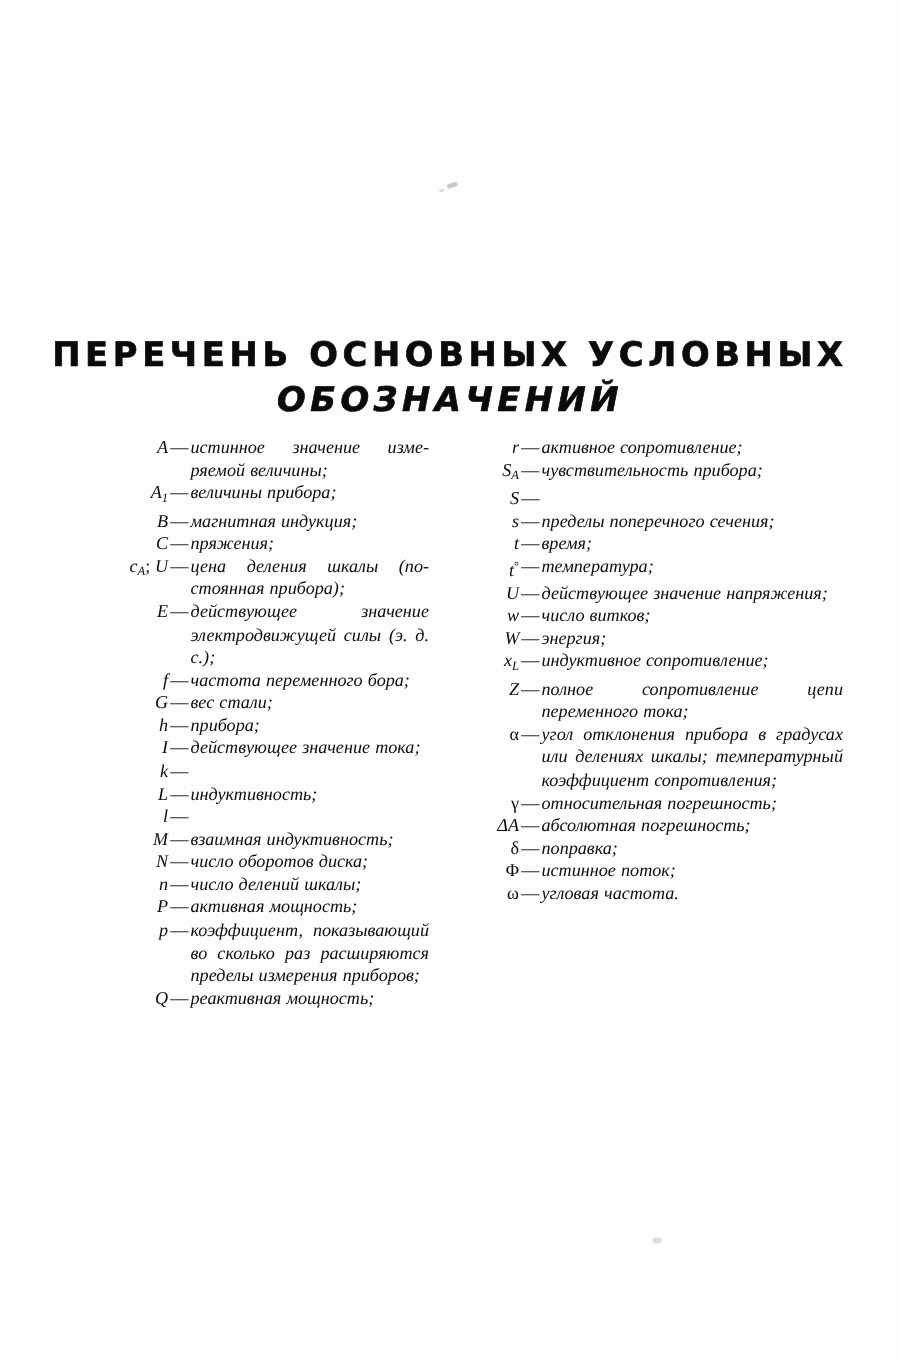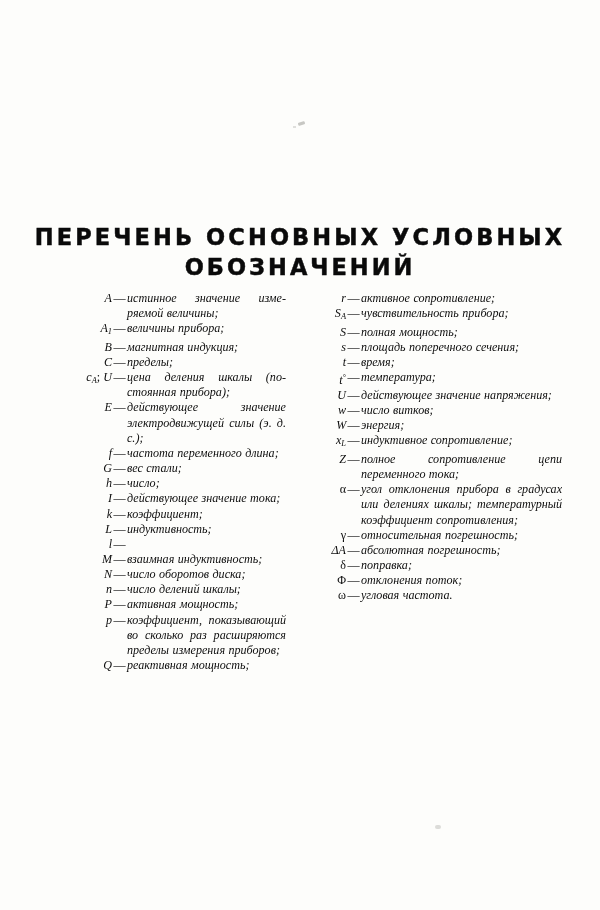--- a/index.html
+++ b/index.html
@@ -54,20 +54,21 @@
     font-weight: 700;
     font-size: 22.5px;
     letter-spacing: 3.1px;
     line-height: 30px;
     color: #0a0a0a;
     -webkit-text-stroke: 0.45px #0a0a0a;
     white-space: nowrap;
   }
   .title-line.second {
     letter-spacing: 3.0px;
+    font-style: italic;
   }
 
   
   #columns {
     position: absolute;
     left: 0;
     top: 291px;
     width: 600px;
     display: flex;
     align-items: flex-start;
@@ -170,63 +171,62 @@
 
       <div class="entry">
         <span class="sym-cell">B</span>
         <span class="dash">—</span>
         <span class="def">магнитная индукция;</span>
       </div>
 
       <div class="entry">
         <span class="sym-cell">C</span>
         <span class="dash">—</span>
-        <span class="def">пределы;</span>
+        <span class="def">пряжения;</span>
       </div>
 
       <div class="entry">
         <span class="sym-cell">c<span class="sub">A</span><span class="up">;</span>&nbsp;U</span>
         <span class="dash">—</span>
         <span class="def spread">цена деления шкалы (по­стоянная прибора);</span>
       </div>
 
       <div class="entry">
         <span class="sym-cell">E</span>
         <span class="dash">—</span>
         <span class="def spread">действующее значение электродвижущей силы (э. д. с.);</span>
       </div>
 
       <div class="entry">
         <span class="sym-cell">f</span>
         <span class="dash">—</span>
-        <span class="def">частота переменного длина;</span>
+        <span class="def">частота переменного бора;</span>
       </div>
 
       <div class="entry">
         <span class="sym-cell">G</span>
         <span class="dash">—</span>
         <span class="def">вес стали;</span>
       </div>
 
       <div class="entry">
         <span class="sym-cell">h</span>
         <span class="dash">—</span>
-        <span class="def">число;</span>
+        <span class="def">прибора;</span>
       </div>
 
       <div class="entry">
         <span class="sym-cell">I</span>
         <span class="dash">—</span>
         <span class="def spread">действующее значение тока;</span>
       </div>
 
       <div class="entry">
         <span class="sym-cell">k</span>
         <span class="dash">—</span>
-        <span class="def">коэффициент;</span>
       </div>
 
       <div class="entry">
         <span class="sym-cell">L</span>
         <span class="dash">—</span>
         <span class="def">индуктивность;</span>
       </div>
 
       <div class="entry">
         <span class="sym-cell">l</span>
@@ -281,27 +281,26 @@
 
       <div class="entry">
         <span class="sym-cell">S<span class="sub">A</span></span>
         <span class="dash">—</span>
         <span class="def spread">чувствительность при­бора;</span>
       </div>
 
       <div class="entry">
         <span class="sym-cell">S</span>
         <span class="dash">—</span>
-        <span class="def">полная мощность;</span>
       </div>
 
       <div class="entry">
         <span class="sym-cell">s</span>
         <span class="dash">—</span>
-        <span class="def spread">площадь поперечного се­чения;</span>
+        <span class="def spread">пределы поперечного се­чения;</span>
       </div>
 
       <div class="entry">
         <span class="sym-cell">t</span>
         <span class="dash">—</span>
         <span class="def">время;</span>
       </div>
 
       <div class="entry">
         <span class="sym-cell">t<span class="sup">°</span></span>
@@ -359,21 +358,21 @@
 
       <div class="entry">
         <span class="sym-cell up">δ</span>
         <span class="dash">—</span>
         <span class="def">поправка;</span>
       </div>
 
       <div class="entry">
         <span class="sym-cell up">Φ</span>
         <span class="dash">—</span>
-        <span class="def">отклонения поток;</span>
+        <span class="def">истинное поток;</span>
       </div>
 
       <div class="entry">
         <span class="sym-cell up">ω</span>
         <span class="dash">—</span>
         <span class="def">угловая частота.</span>
       </div>
 
     </div>
 

